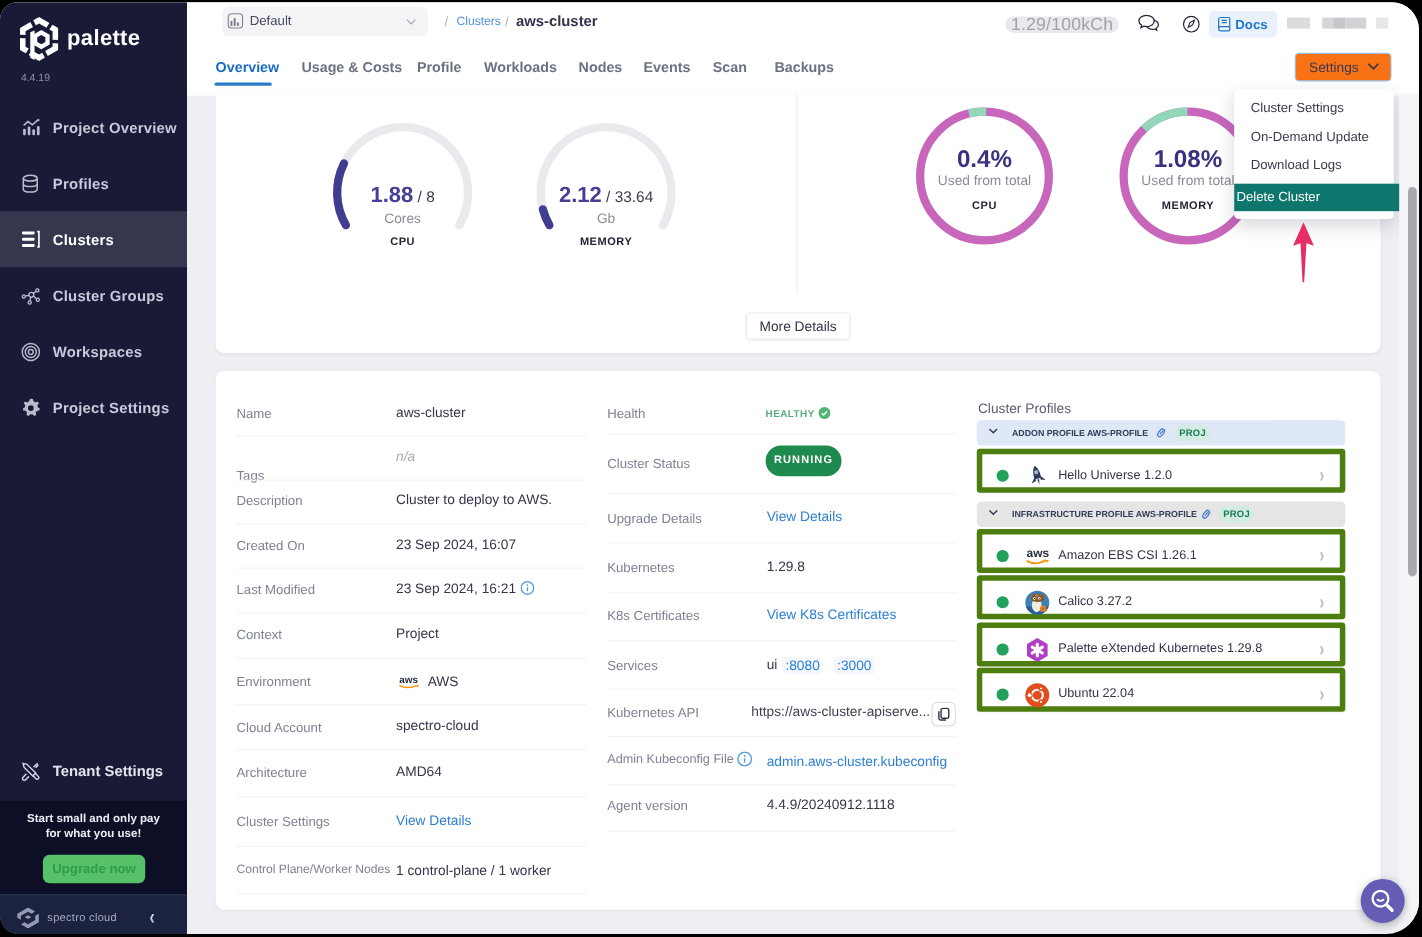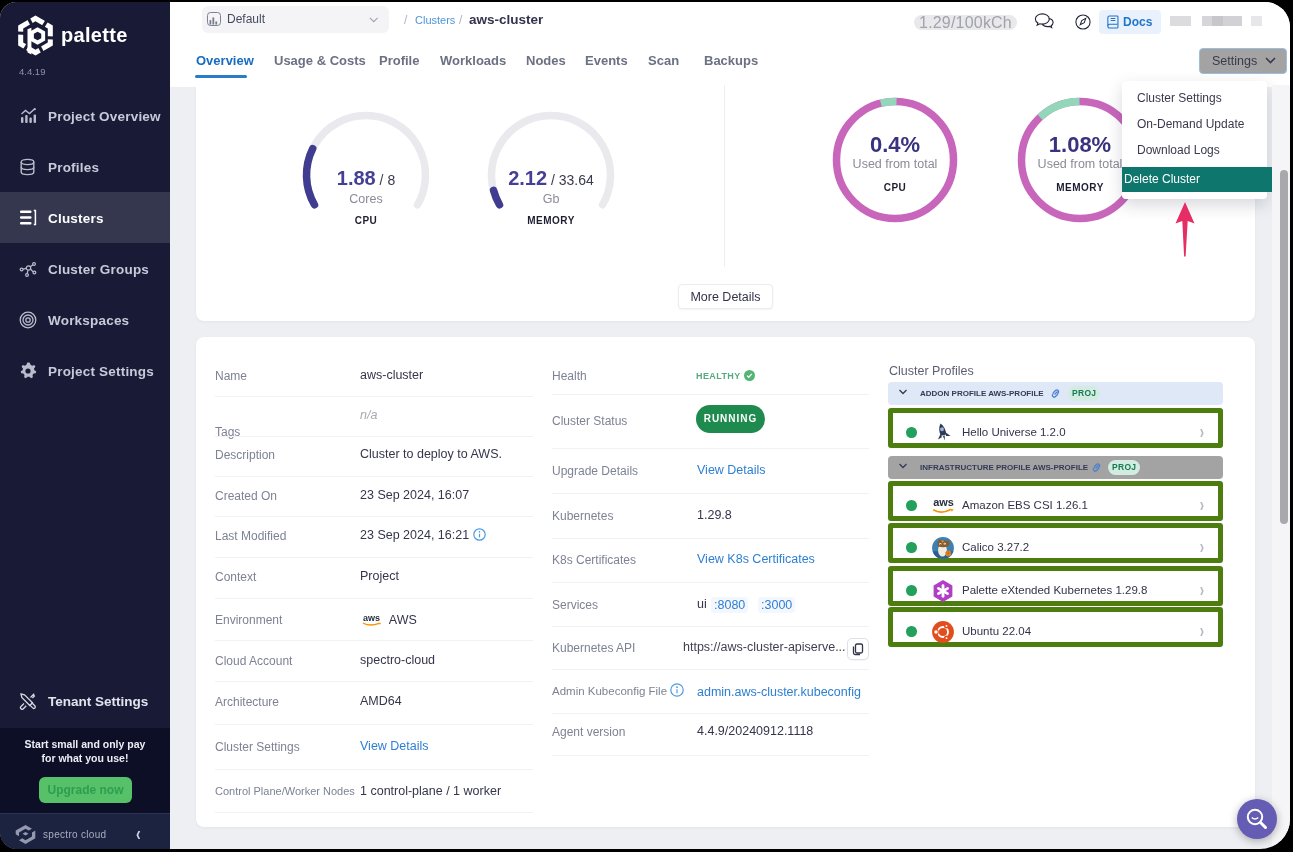--- a/index.html
+++ b/index.html
@@ -38,21 +38,21 @@
 #breadsl2 { left:289px; color:#b0b3c0; }
 #breadn { left:299px; color:#32324b; font-size:13.5px; font-weight:bold; top:10px; }
 #pill129 { position:absolute; left:744px; top:13px; width:103px; height:15px; background:#e9e9ec; border-radius:8px; color:#a2a2ad; font-size:16px; text-align:center; line-height:15px; letter-spacing:.2px; }
 #docsbtn { position:absolute; left:929px; top:8px; width:62px; height:24px; background:#e9f2fc; border-radius:4px; }
 #docsbtn span { position:absolute; left:24px; top:5px; color:#2176cc; font-size:12px; font-weight:bold; }
 .blur { position:absolute; top:14px; height:10px; }
 
 .tab { position:absolute; top:51px; font-size:13px; font-weight:600; color:#6b7083; }
 .tab.act { color:#176cc2; font-weight:bold; }
 #tabline { position:absolute; left:25px; top:73px; width:52px; height:3px; background:#2a7cc9; border-radius:2px; }
-#setbtn { position:absolute; left:1007px; top:46px; width:88px; height:26px; border:1px solid #9dbfdf; border-radius:4px; background:#a3a3a3;margin-left:22px; }
+#setbtn { position:absolute; left:1007px; top:46px; width:88px; height:26px; border:1px solid #9dbfdf; border-radius:4px; background:#f97316; }
 #setbtn .t { position:absolute; left:12px; top:4.5px; font-size:12.5px; color:#3a3a4e; }
 #setbtn svg { position:absolute; right:10px; top:8px; }
 
 .card { position:absolute; background:#fff; border-radius:8px; box-shadow:0 1px 3px rgba(30,30,60,.05); }
 #card1 { left:196px; top:83px; width:1059px; height:236px; border-radius:0 0 8px 8px; }
 #card2 { left:196px; top:335px; width:1059px; height:490px; }
 #morebtn { position:absolute; left:678px; top:282px; z-index:5; width:95px; height:25px; border:1px solid #ececf0; border-radius:4px; background:#fff; text-align:center; line-height:24px; font-size:12.5px; color:#33334a; box-shadow:0 1px 2px rgba(0,0,0,.05); }
 .gtxt { position:absolute; text-align:center; }
 
 .lbl { position:absolute; font-size:12px; color:#7e8294; }
@@ -286,21 +286,21 @@
               <path d="M 11 2 C 13.5 5 14.5 9 13.5 13 L 8.5 13 C 7.5 9 8.5 5 11 2 Z" fill="#2d3a55"></path>
               <path d="M 8.7 11 L 5 15.5 L 9 14.5 Z" fill="#2d3a55"></path>
               <path d="M 13.3 11 L 17 15.5 L 13 14.5 Z" fill="#2d3a55"></path>
               <path d="M 10 13.5 L 11 18 L 12 13.5 Z" fill="#44557a"></path>
               <circle cx="11" cy="7.5" r="1.8" fill="#9db3d8"></circle>
             </g>
           </svg>
       <div class="nm">Hello Universe 1.2.0</div>
       <div class="arr">›</div>
     </div>
-    <div class="phead" style="top:119px;background:#a3a3a3;">
+    <div class="phead" style="top:119px;background:#e5e5e5;">
       <svg class="chev" width="12" height="12" viewBox="0 0 12 12">
             <path d="M 2.5 4 l 3.5 3.5 l 3.5 -3.5" fill="none" stroke="#333a56" stroke-width="1.3"></path>
           </svg>
       <div class="t">INFRASTRUCTURE PROFILE AWS-PROFILE</div>
       <svg style="position:absolute;left:202px;top:5px;" width="13" height="13" viewBox="0 0 13 13">
             <path d="M 5.5 7.5 L 8.5 4.5 M 4 6 l 2.5 -2.5 a 1.8 1.8 0 0 1 2.6 2.6 L 8.5 6.7 M 9 7 l -2.5 2.5 a 1.8 1.8 0 0 1 -2.6 -2.6 l .6 -.6" fill="none" stroke="#4b7fd0" stroke-width="1.2"></path>
           </svg>
       <div class="pill" style="left:220px;">PROJ</div>
     </div>
     <div class="prow" style="top:144px;">

